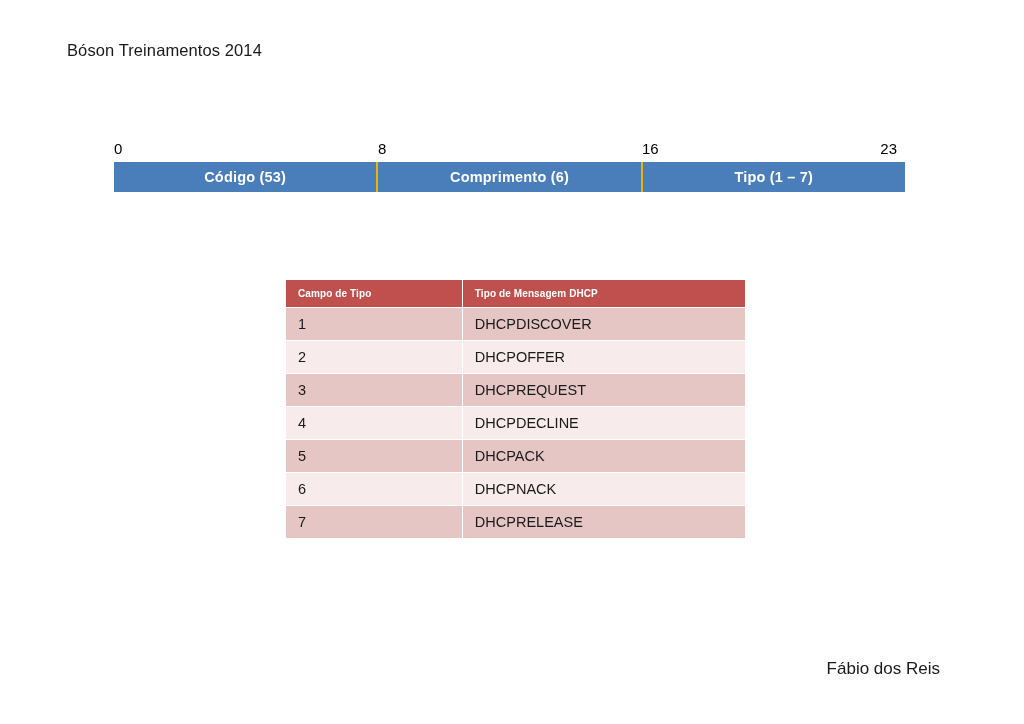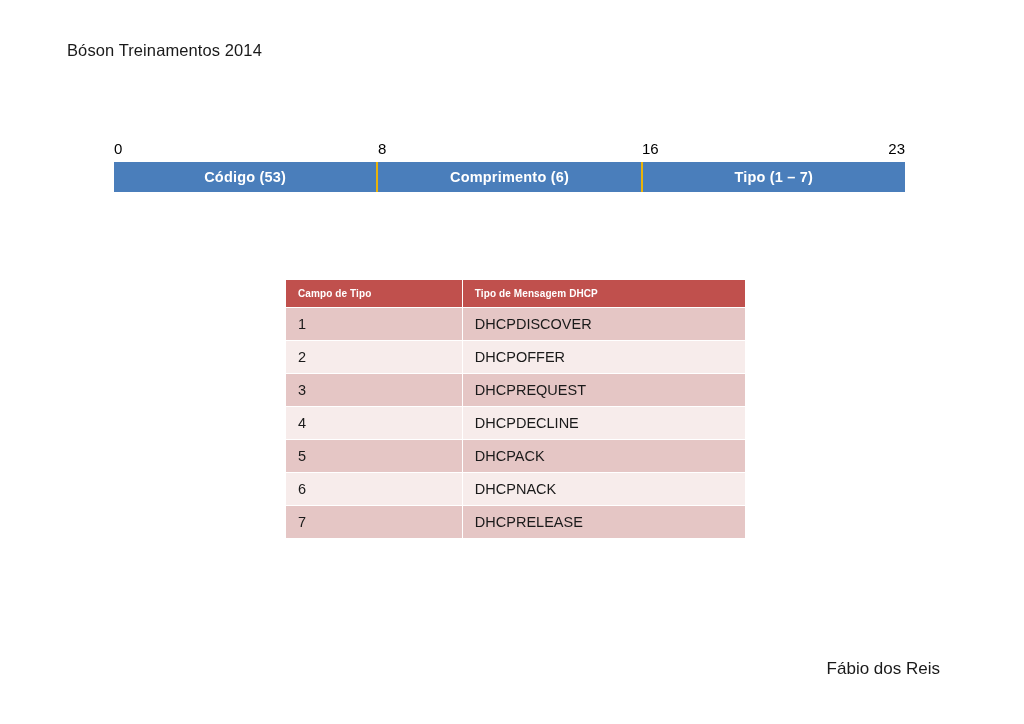--- a/index.html
+++ b/index.html
@@ -57,21 +57,21 @@
     color: #000;
   }
   .ruler span {
     position: absolute;
     top: 0;
     white-space: nowrap;
   }
   .tick-0  { left: 0; }
   .tick-8  { left: 264px; }
   .tick-16 { left: 528px; }
-  .tick-23 { right: 0; }
+  .tick-23 { right: 8px; }
 
   .field-bar {
     display: flex;
     width: 791px;
     height: 30px;
     background: #4a7ebb;
   }
   .field-cell {
     flex: 1 1 0;
     color: #ffffff;

